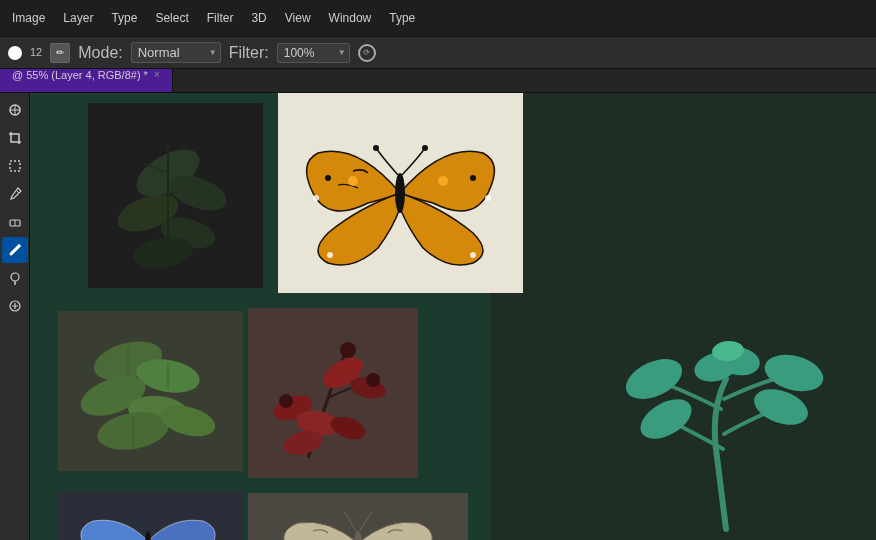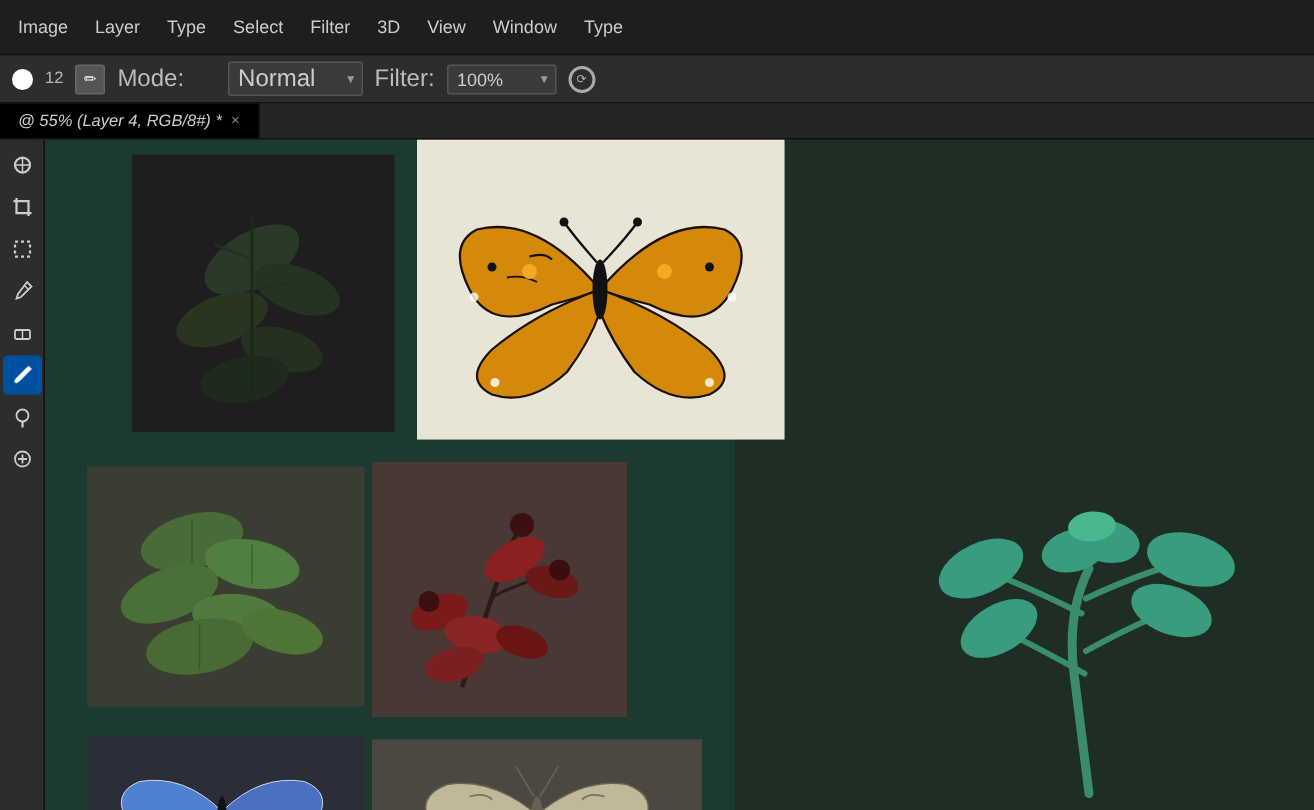--- a/index.html
+++ b/index.html
@@ -61,29 +61,28 @@
       color: #eee; font-size: 10px;
     }
     .options-label {
       color: #bbb;
       font-size: 16px;
     }
     .mode-dropdown {
       background: #3a3a3a;
       border: 1px solid #555;
       color: #ccc;
-      font-size: 16px;
+      font-size: 13px;
       padding: 2px 20px 2px 6px;
       border-radius: 2px;
       appearance: none;
       -webkit-appearance: none;
       cursor: pointer;
       position: relative;
       min-width: 90px;
-      margin-left: 21px;
     }
     .dropdown-wrapper {
       position: relative;
       display: inline-flex;
       align-items: center;
     }
     .dropdown-arrow {
       position: absolute;
       right: 4px;
       pointer-events: none;
@@ -115,28 +114,27 @@
     #tabbar {
       height: 24px;
       background: #252525;
       display: flex;
       align-items: stretch;
       border-bottom: 1px solid #111;
     }
     .tab {
       padding: 0 12px;
       display: flex;
-      align-items: center;
+      align-items: flex-start;
       gap: 6px;
-      background: #000000;
+      background: #4c1d95;
       border-right: 1px solid #111;
       font-size: 11px;
       color: #ccc;
       cursor: pointer;
-      font-style: italic;
     }
     .tab-close {
       font-size: 10px;
       color: #888;
       cursor: pointer;
     }
 
     
     #main {
       display: flex;

